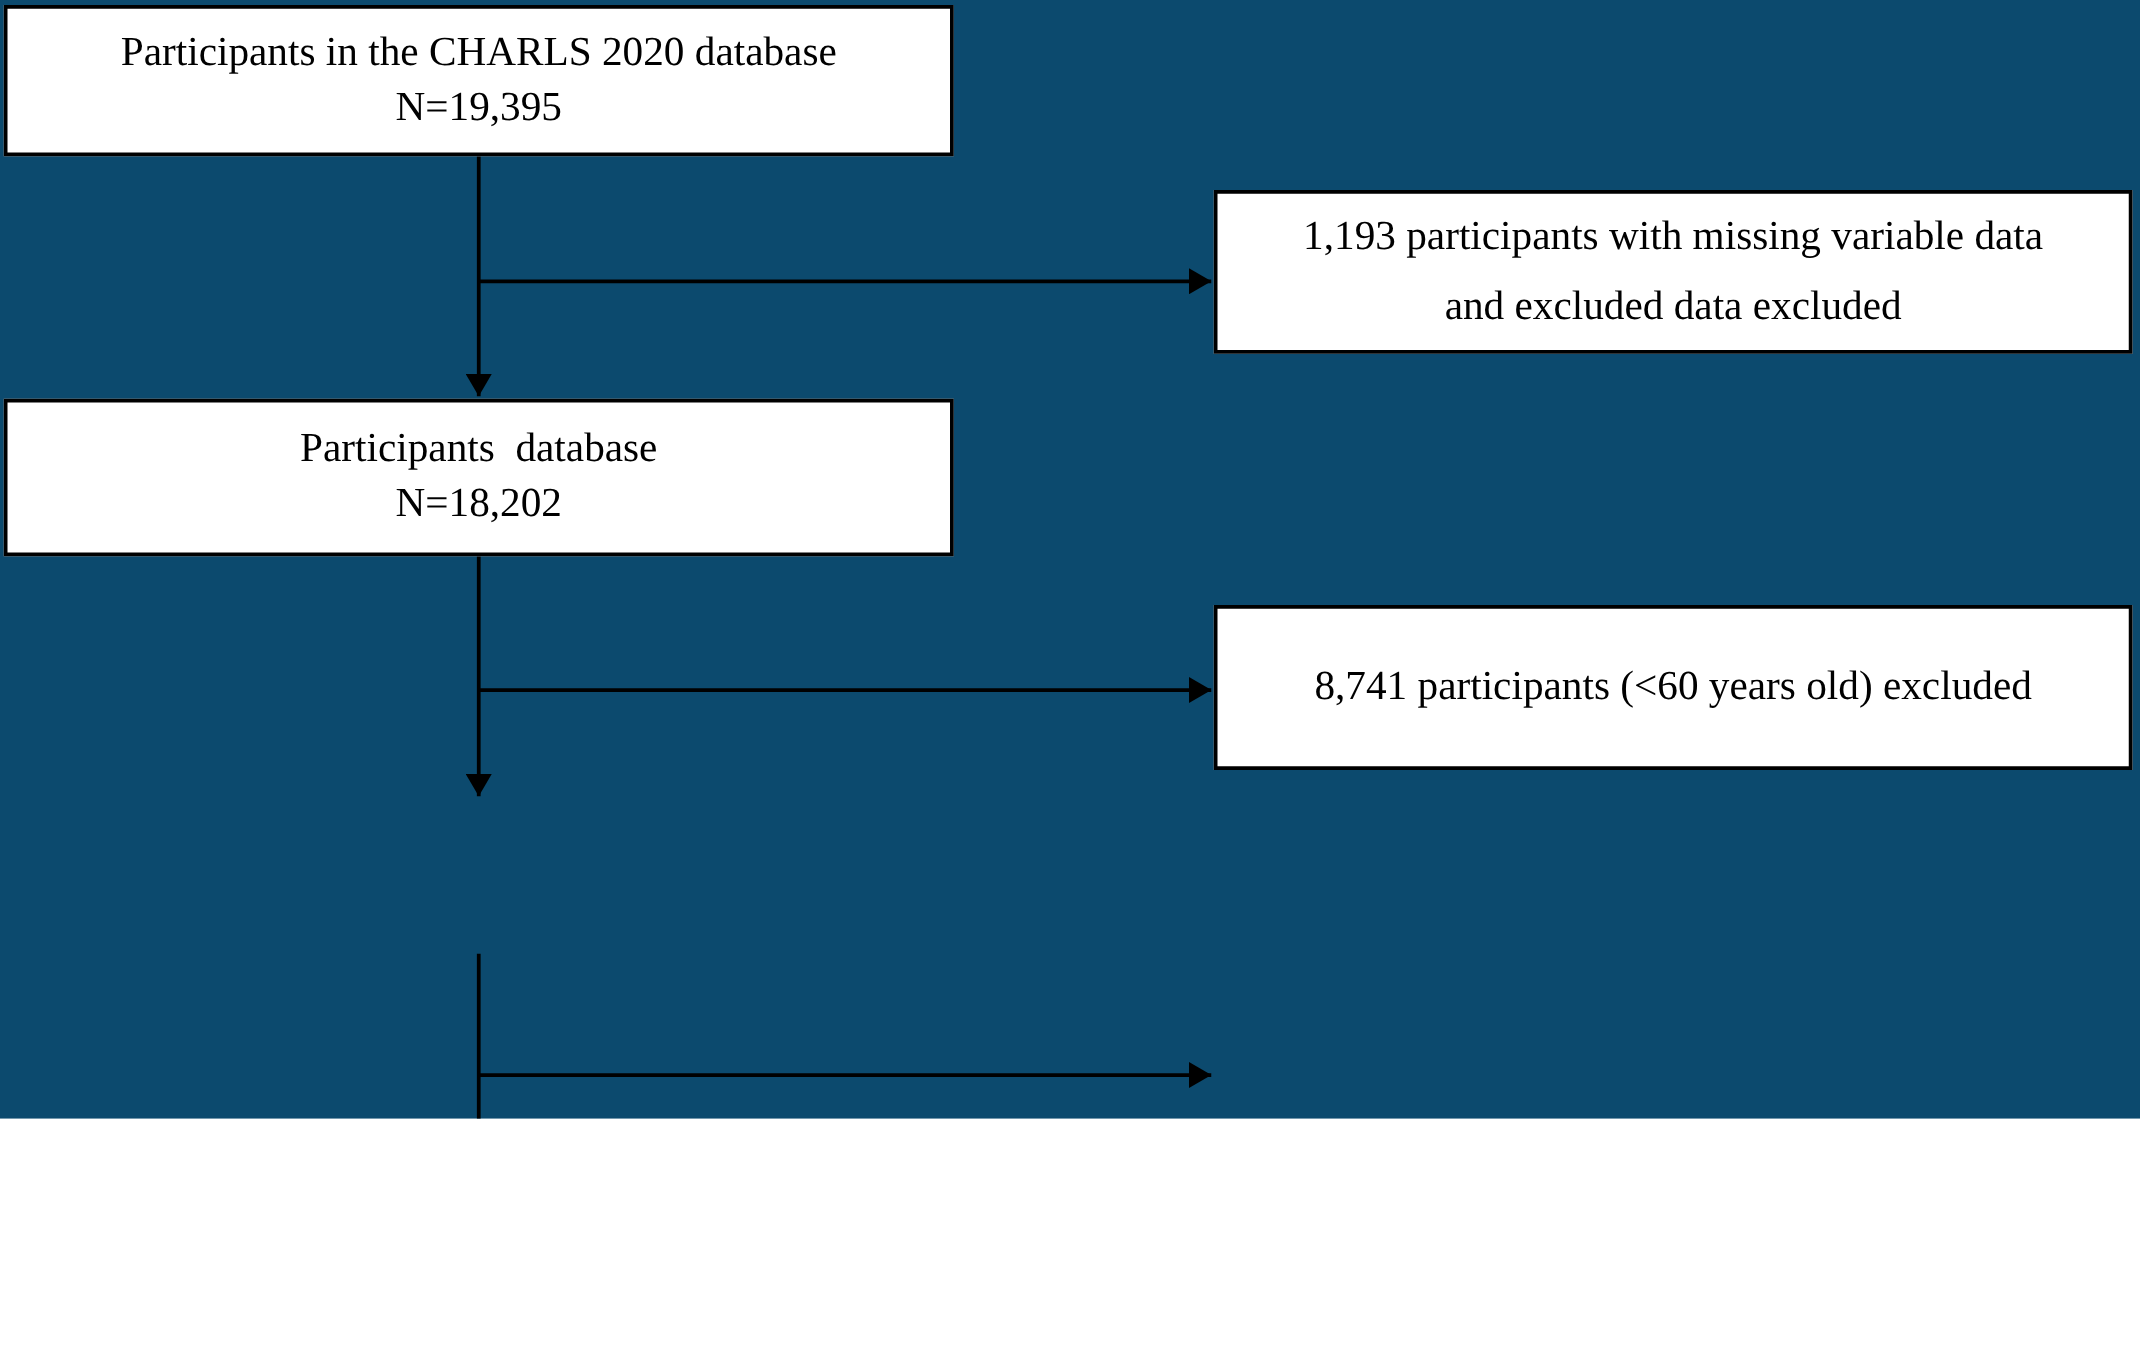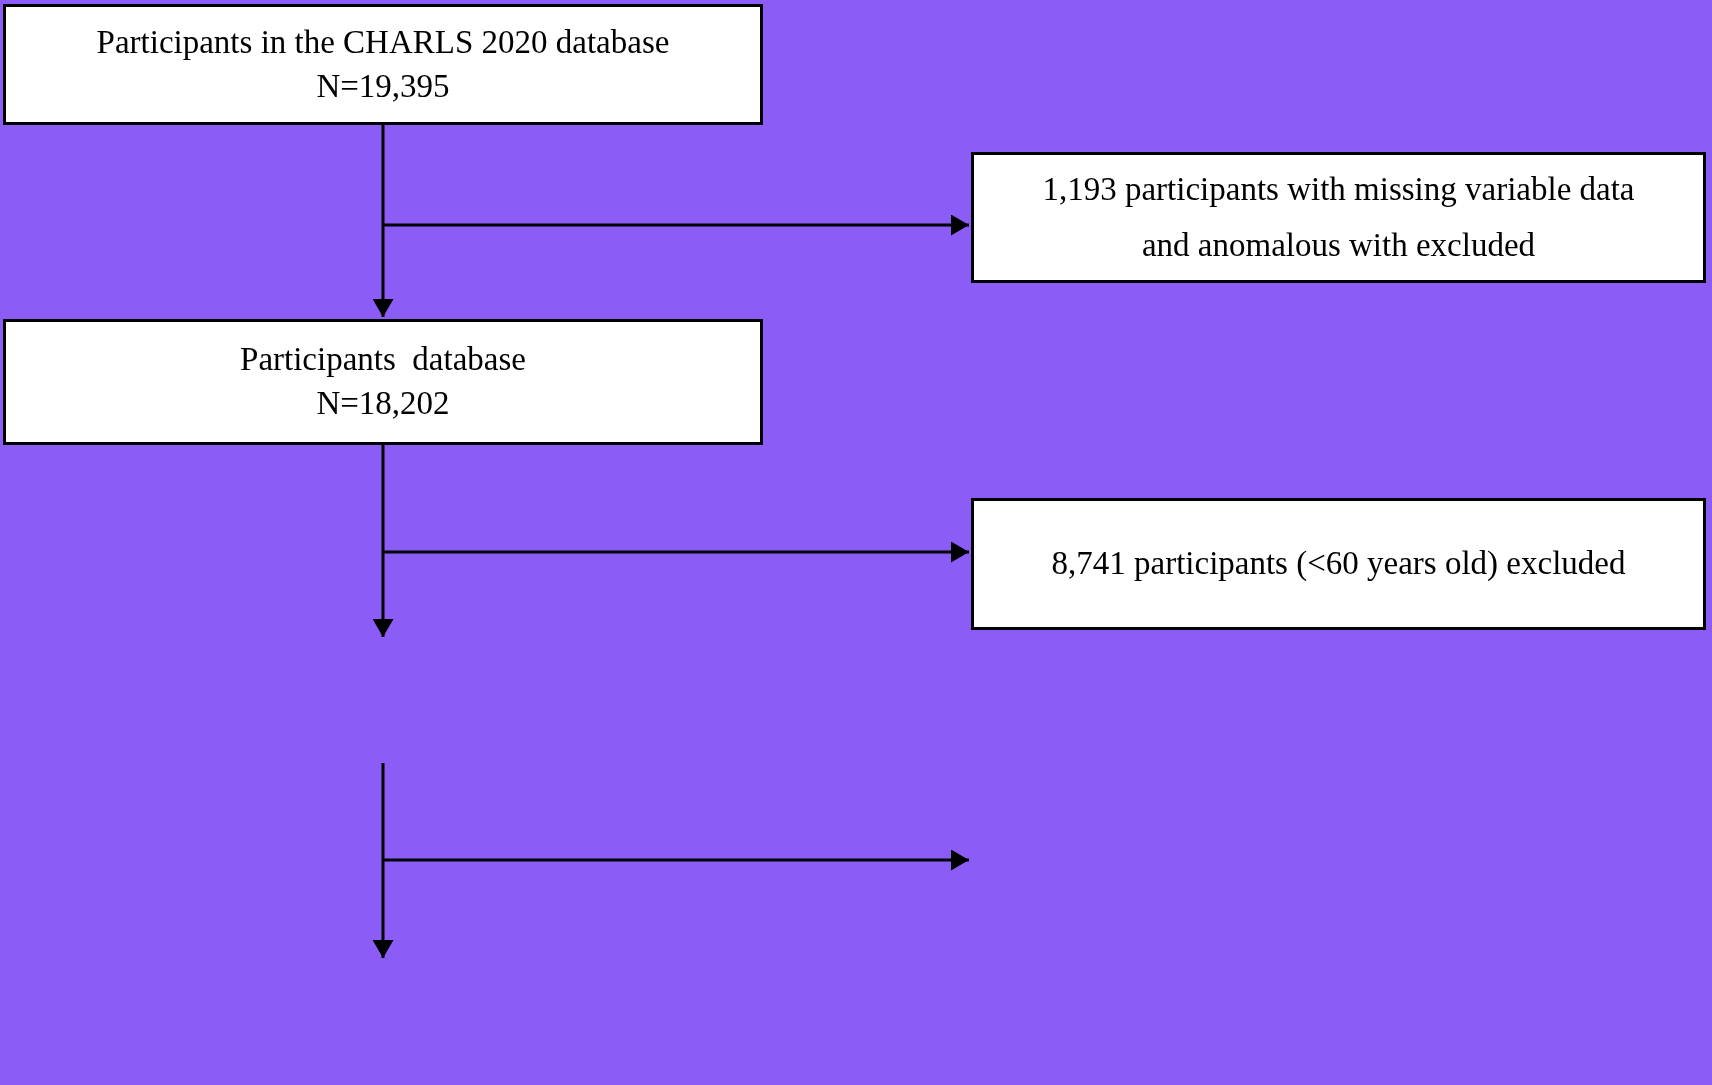--- a/index.html
+++ b/index.html
@@ -3,22 +3,22 @@
 <meta charset="utf-8">
 <style>
   html, body {
     margin: 0;
     padding: 0;
     background: #ffffff;
   }
   .canvas {
     position: relative;
     width: 1712px;
-    height: 1085px;
-    background: #8b5cf6;
+    height: 895px;
+    background: #0c4a6e;
     font-family: "Liberation Serif", "DejaVu Serif", serif;
     color: #000000;
     overflow: hidden;
   }
   .arrow-layer {
     position: absolute;
     left: 0;
     top: 0;
     width: 1712px;
     height: 1085px;
@@ -40,21 +40,21 @@
     white-space: pre-wrap;
     display: block;
   }
   
   .box-db        { left: 3px;   top: 4px;   width: 760px; height: 121px; }
   .box-included  { left: 3px;   top: 319px; width: 760px; height: 126px; }
   .box-age60     { left: 3px;   top: 639px; width: 760px; height: 124px; }
   .box-emptynest { left: 3px;   top: 960px; width: 760px; height: 118px; }
   
   .box-excl1 { left: 971px; top: 152px; width: 735px; height: 131px; gap: 12px; }
-  .box-excl2 { left: 971px; top: 498px; width: 735px; height: 132px; }
+  .box-excl2 { left: 971px; top: 484px; width: 735px; height: 132px; }
   .box-excl3 { left: 971px; top: 798px; width: 735px; height: 134px; }
 </style>
 </head>
 <body>
 
 <div class="canvas">
 
   <svg class="arrow-layer" viewBox="0 0 1712 1085" xmlns="http://www.w3.org/2000/svg">
     <defs>
       <marker id="arrowhead" viewBox="0 0 10 10" refX="10" refY="5" markerWidth="6" markerHeight="7" orient="auto" preserveAspectRatio="none">
@@ -69,21 +69,21 @@
     <path d="M 383 860 H 969" stroke="#000000" stroke-width="3" fill="none" marker-end="url(#arrowhead)"></path>
   </svg>
 
   <div class="flow-box box-db">
     <span class="box-line">Participants in the CHARLS 2020 database</span>
     <span class="box-line">N=19,395</span>
   </div>
 
   <div class="flow-box box-excl1">
     <span class="box-line">1,193 participants with missing variable data</span>
-    <span class="box-line">and anomalous with excluded</span>
+    <span class="box-line">and excluded data excluded</span>
   </div>
 
   <div class="flow-box box-included">
     <span class="box-line">Participants  database</span>
     <span class="box-line">N=18,202</span>
   </div>
 
   <div class="flow-box box-excl2">
     <span class="box-line">8,741 participants (&lt;60 years old) excluded</span>
   </div>

